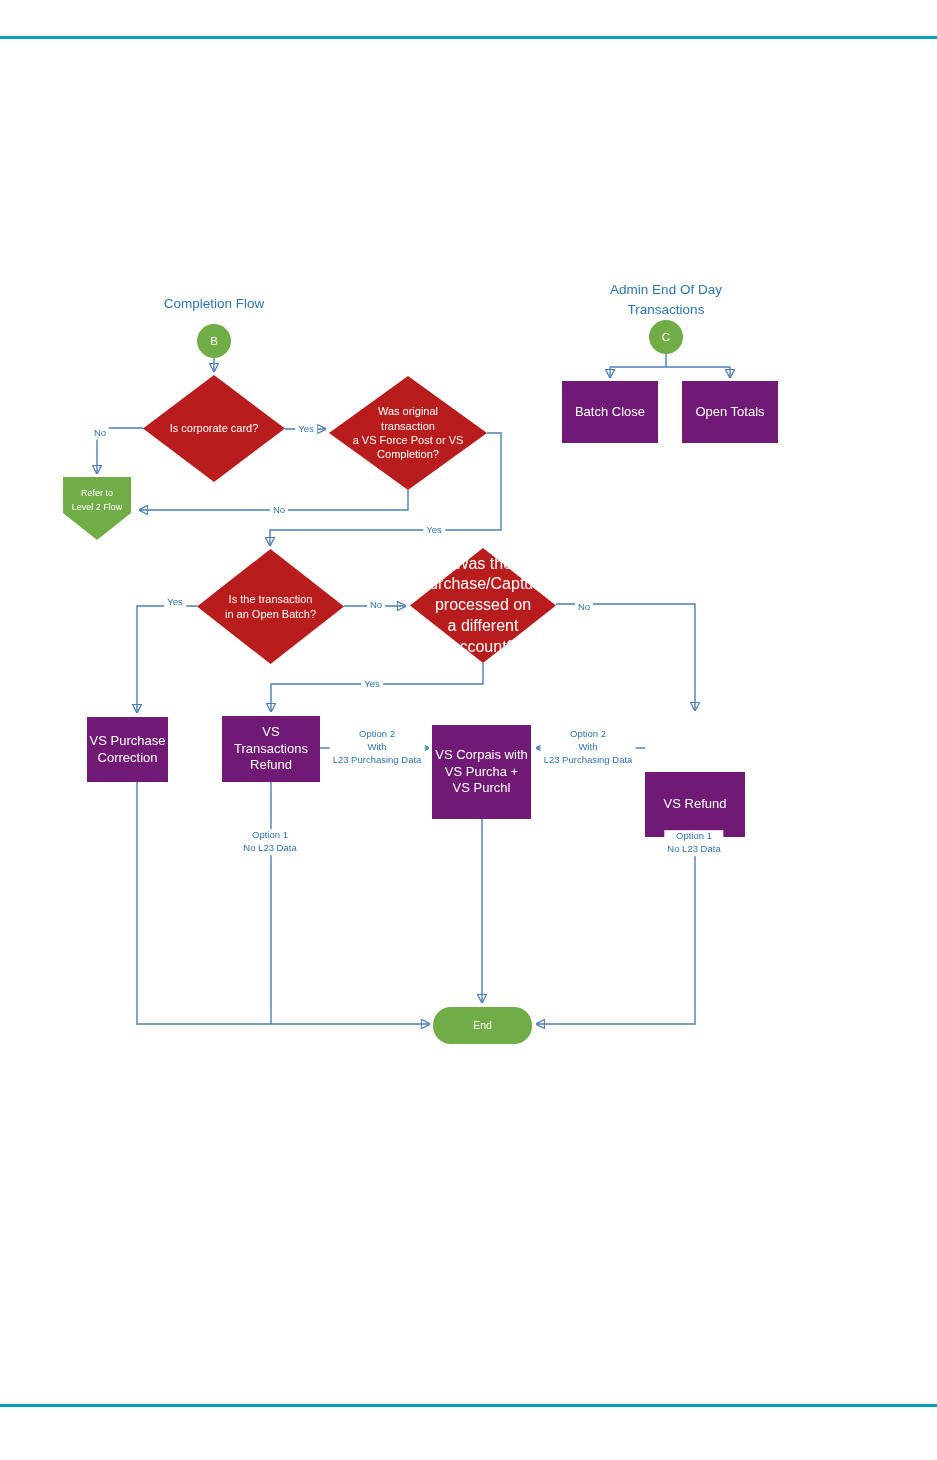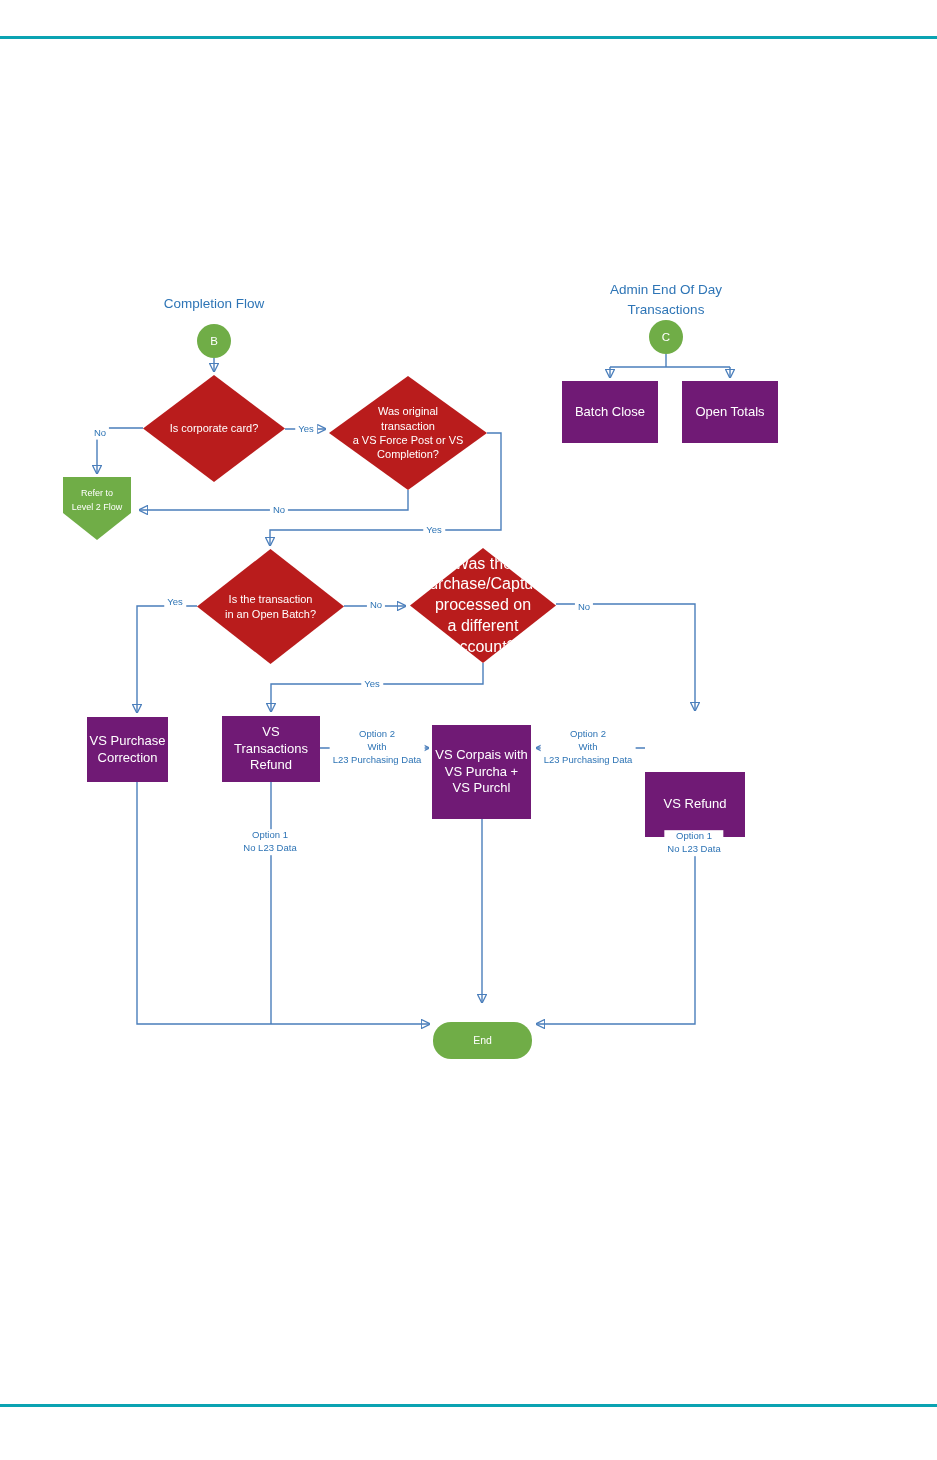--- a/index.html
+++ b/index.html
@@ -28,21 +28,21 @@
   .diamond {
     background:#b91c1c; font-size:11px;
     clip-path:polygon(50% 0, 100% 50%, 50% 100%, 0 50%);
   }
   .bluebox { background:#701a75; font-size:13px; }
   .pentagon {
     background:#70AD47; font-size:9px; line-height:1.5;
     clip-path:polygon(0 0, 100% 0, 100% 57%, 50% 100%, 0 57%);
     padding-bottom:16px;
   }
-  .endpill { background:#70AD47; border-radius:18px; font-size:10.5px;margin-top:15px; }
+  .endpill { background:#70AD47; border-radius:18px; font-size:10.5px; }
 
   .edge-label {
     position:absolute; transform:translate(-50%,-50%);
     color:#2E74B5; font-size:9.5px; line-height:1.35; text-align:center;
     background:#fff; padding:0 3px; white-space:pre-line;
   }
 </style>
 </head>
 <body>
 

